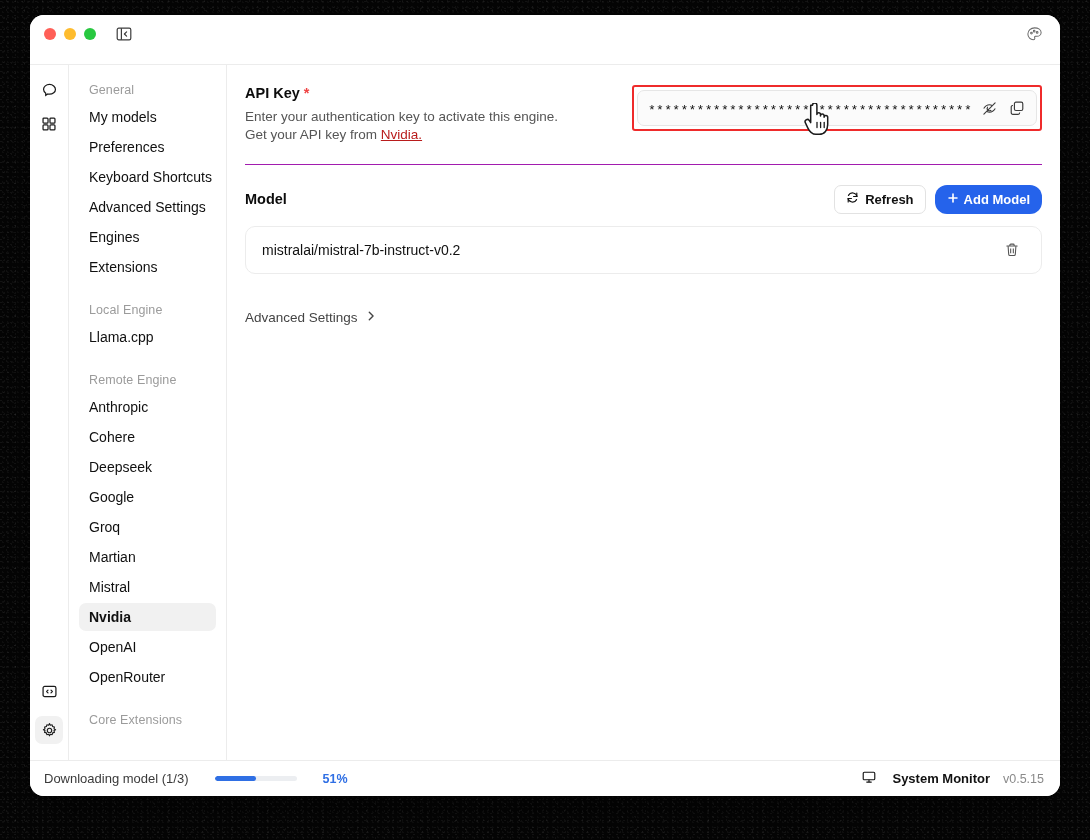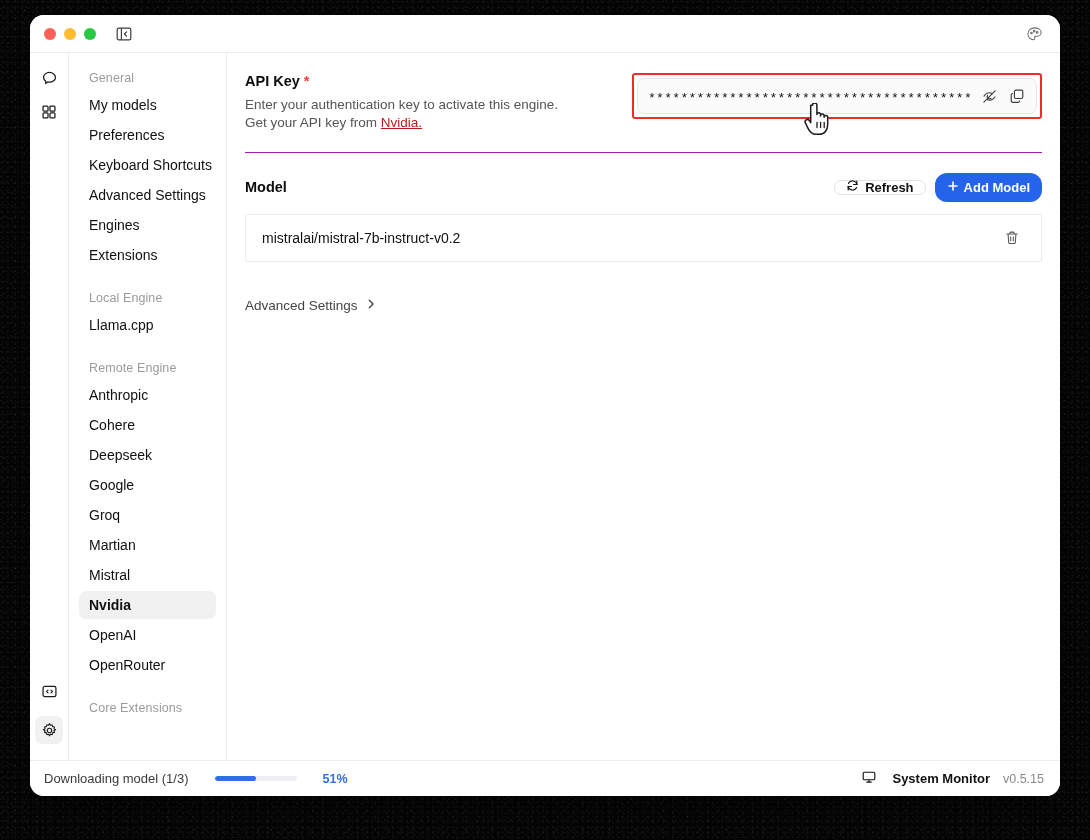--- a/index.html
+++ b/index.html
@@ -59,21 +59,21 @@
     color: #3c3c3c;
   }
   .theme-btn {
     position: absolute; right: 16px; top: 9px;
     width: 20px; height: 20px;
     display: flex; align-items: center; justify-content: center;
     color: #6b6b6b;
   }
 
   
-  .body-row { flex: 1 1 auto; display: flex; min-height: 0; border-top: 1px solid #ececec; }
+  .body-row { flex: 1 1 auto; display: flex; min-height: 0; border-top: 1px solid #ececec; margin-top: 12px; }
 
   
   .rail {
     width: 39px;
     flex: 0 0 39px;
     background: #ffffff;
     border-right: 1px solid #ececec;
     display: flex;
     flex-direction: column;
     align-items: center;
@@ -188,21 +188,21 @@
   
   .model-head {
     display: flex;
     align-items: center;
     justify-content: space-between;
     padding: 20px 0 12px 0;
   }
   .model-title { font-size: 14.5px; font-weight: bold; color: #0c0c0c; }
   .model-actions { display: flex; gap: 9px; align-items: center; }
   .btn-refresh {
-    height: 15px;
+    height: 29px;
     border: 1px solid #e2e2e2;
     border-radius: 7px;
     background: #fff;
     display: flex; align-items: center; gap: 6px;
     padding: 0 11px;
     font-size: 13px;
     color: #111;
     font-weight: bold;
   }
   .btn-add {
@@ -210,21 +210,21 @@
     border-radius: 12px;
     background: #2563eb;
     color: #fff;
     display: flex; align-items: center; gap: 5px;
     padding: 0 12px;
     font-size: 13px;
     font-weight: bold;
   }
   .model-card {
     border: 1px solid #ececec;
-    border-radius: 2px;
+    border-radius: 10px;
     height: 48px;
     display: flex;
     align-items: center;
     justify-content: space-between;
     padding: 4px 16px;
     background: #fff;
   }
   .model-name { font-size: 14px; color: #111; }
   .trash-btn { width: 26px; height: 26px; display: flex; align-items: center; justify-content: center; color: #555; }
 

